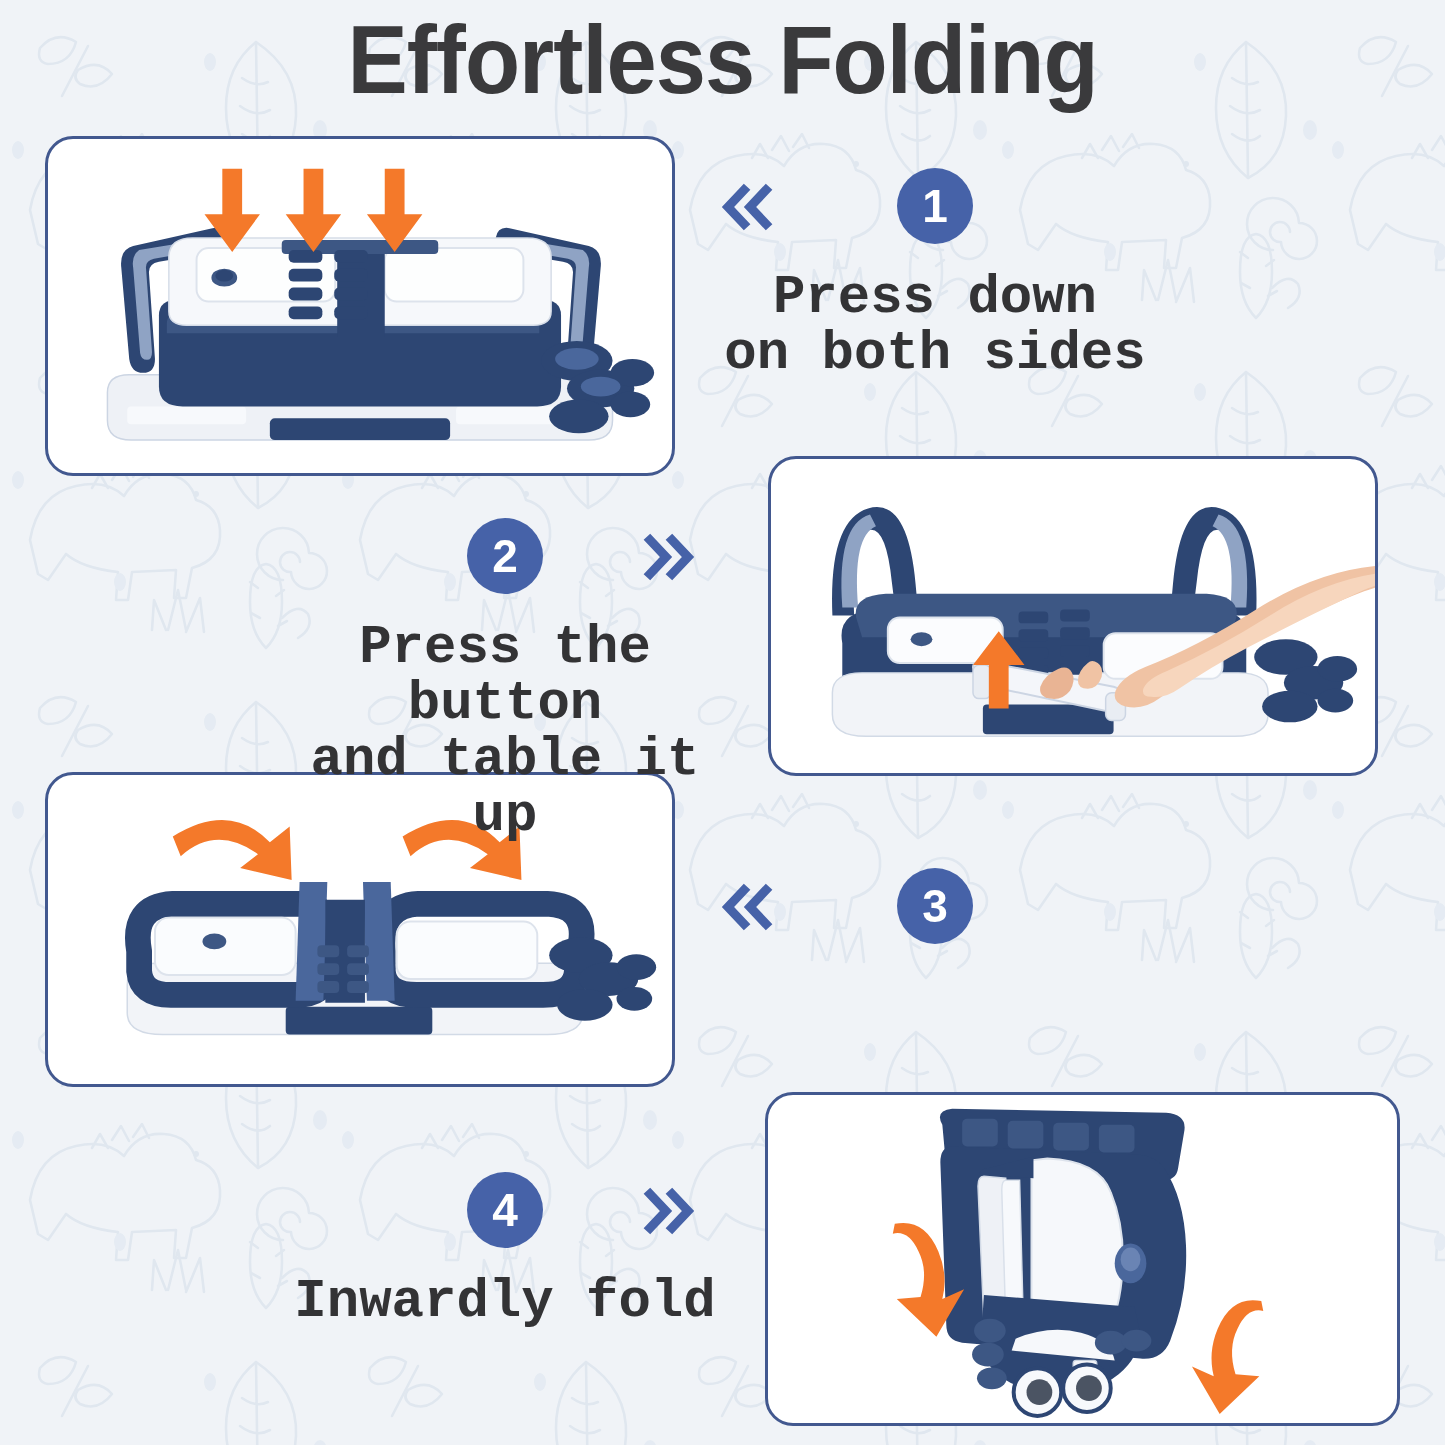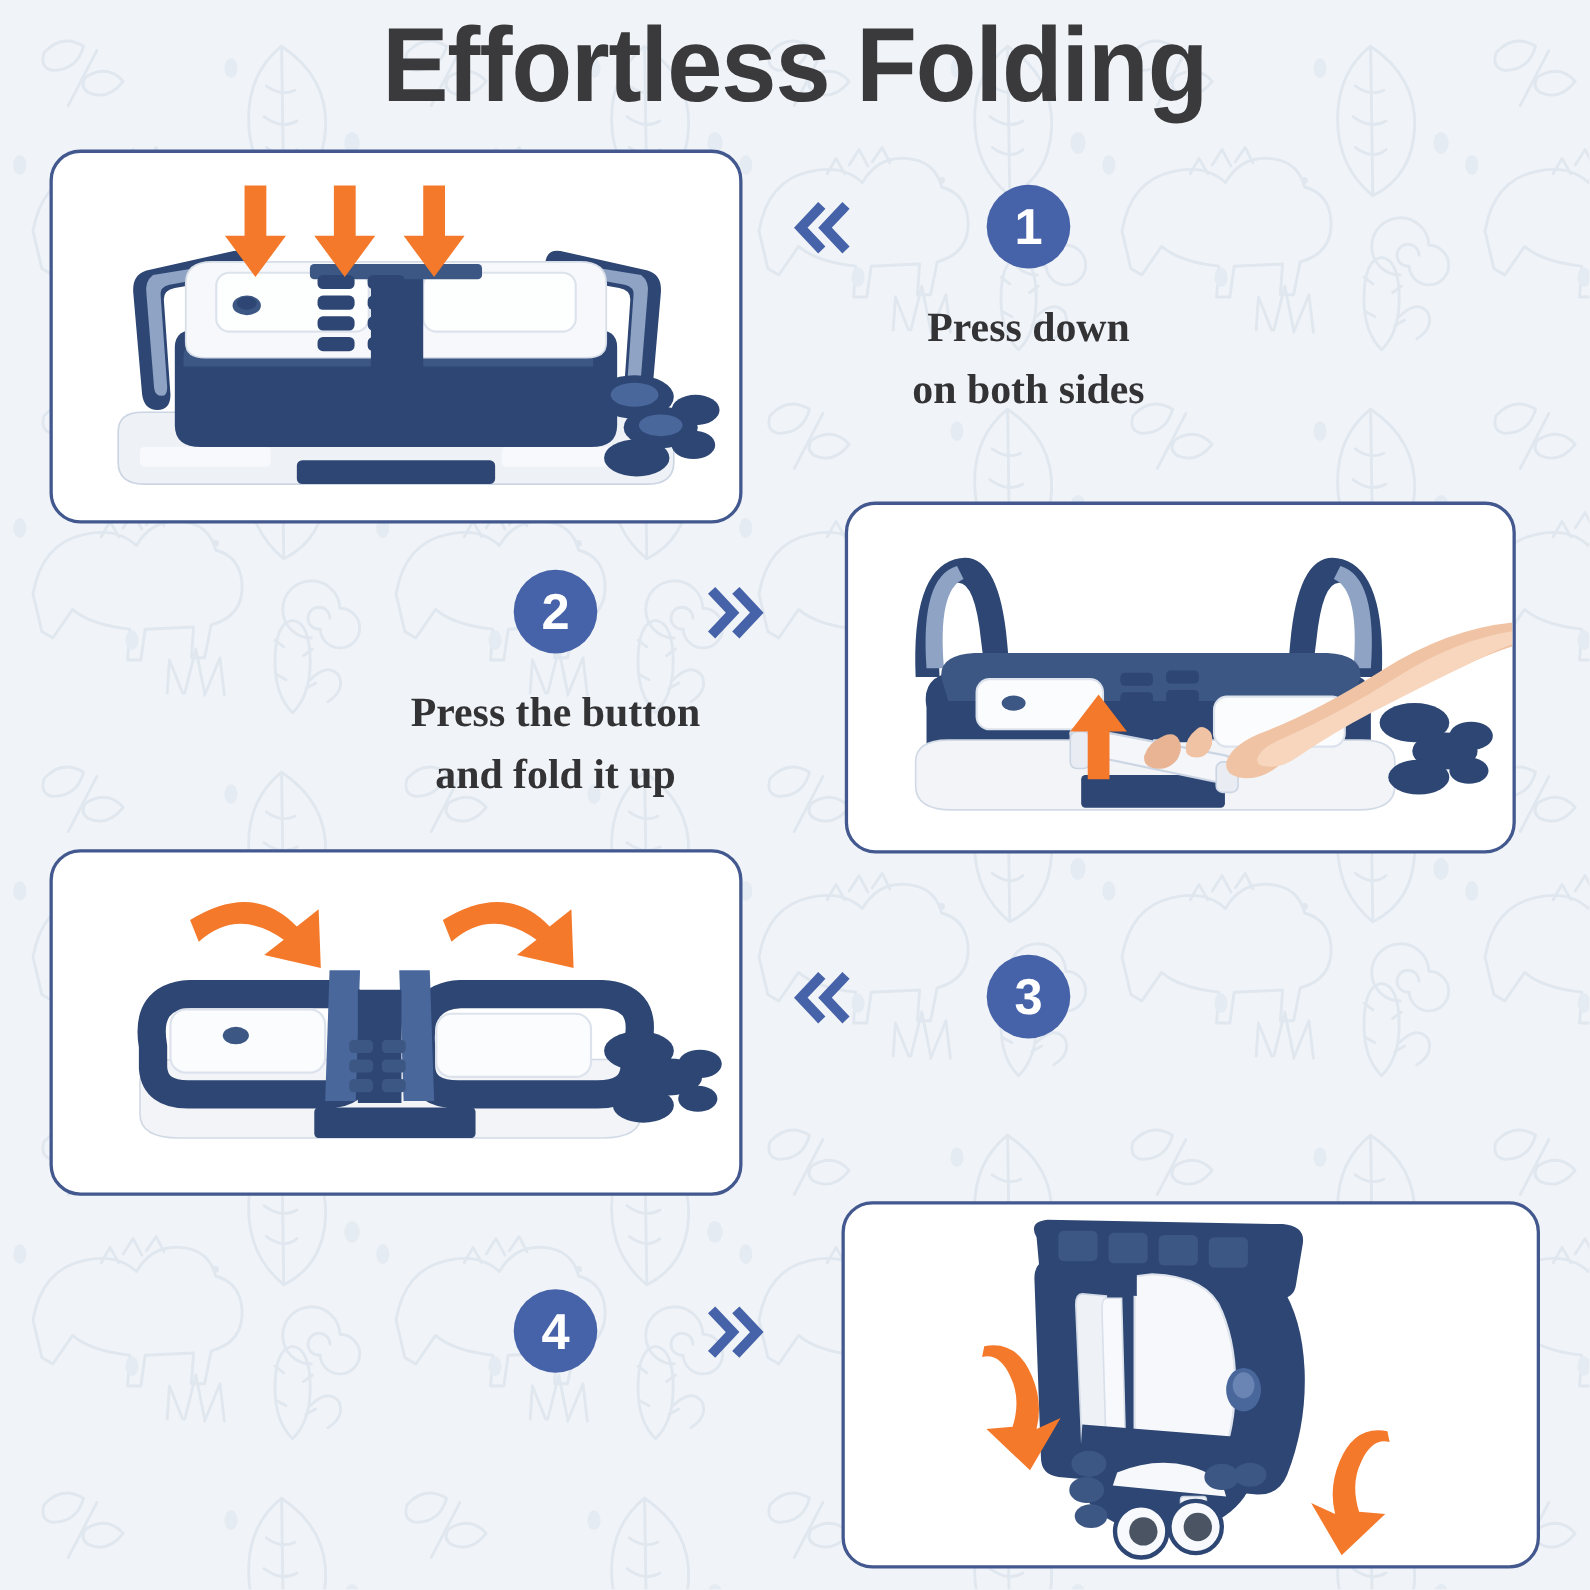--- a/index.html
+++ b/index.html
@@ -74,26 +74,26 @@
     font-size: 46px;
     font-weight: bold;
     line-height: 76px;
     text-align: center;
     margin: 0 auto;
     font-family: "Liberation Sans", sans-serif;
   }
 
   .step-caption {
     margin-top: 26px;
-    font-size: 38px;
+    font-size: 54px;
     line-height: 56px;
     font-weight: bold;
     color: #333335;
     white-space: pre-line;
-    font-family: Liberation Serif, serif;
+    font-family: Liberation Mono, monospace;
   }
 
   
   .chevron {
     position: absolute;
     z-index: 4;
     width: 58px;
     height: 58px;
   }
   #chevron-1 { left: 718px;  top: 178px; }
@@ -380,22 +380,23 @@
 
 <div class="step-block" id="step-1-block">
   <div class="step-badge">1</div>
   <div class="step-caption">Press down
 on both sides</div>
 </div>
 
 <div class="step-block" id="step-2-block">
   <div class="step-badge">2</div>
   <div class="step-caption">Press the button
-and fold it up</div>
+and table it up</div>
 </div>
 
 <div class="step-block" id="step-3-block">
   <div class="step-badge">3</div>
 </div>
 
 <div class="step-block" id="step-4-block">
   <div class="step-badge">4</div>
+  <div class="step-caption">Inwardly fold</div>
 </div>
 
 </body></html>

